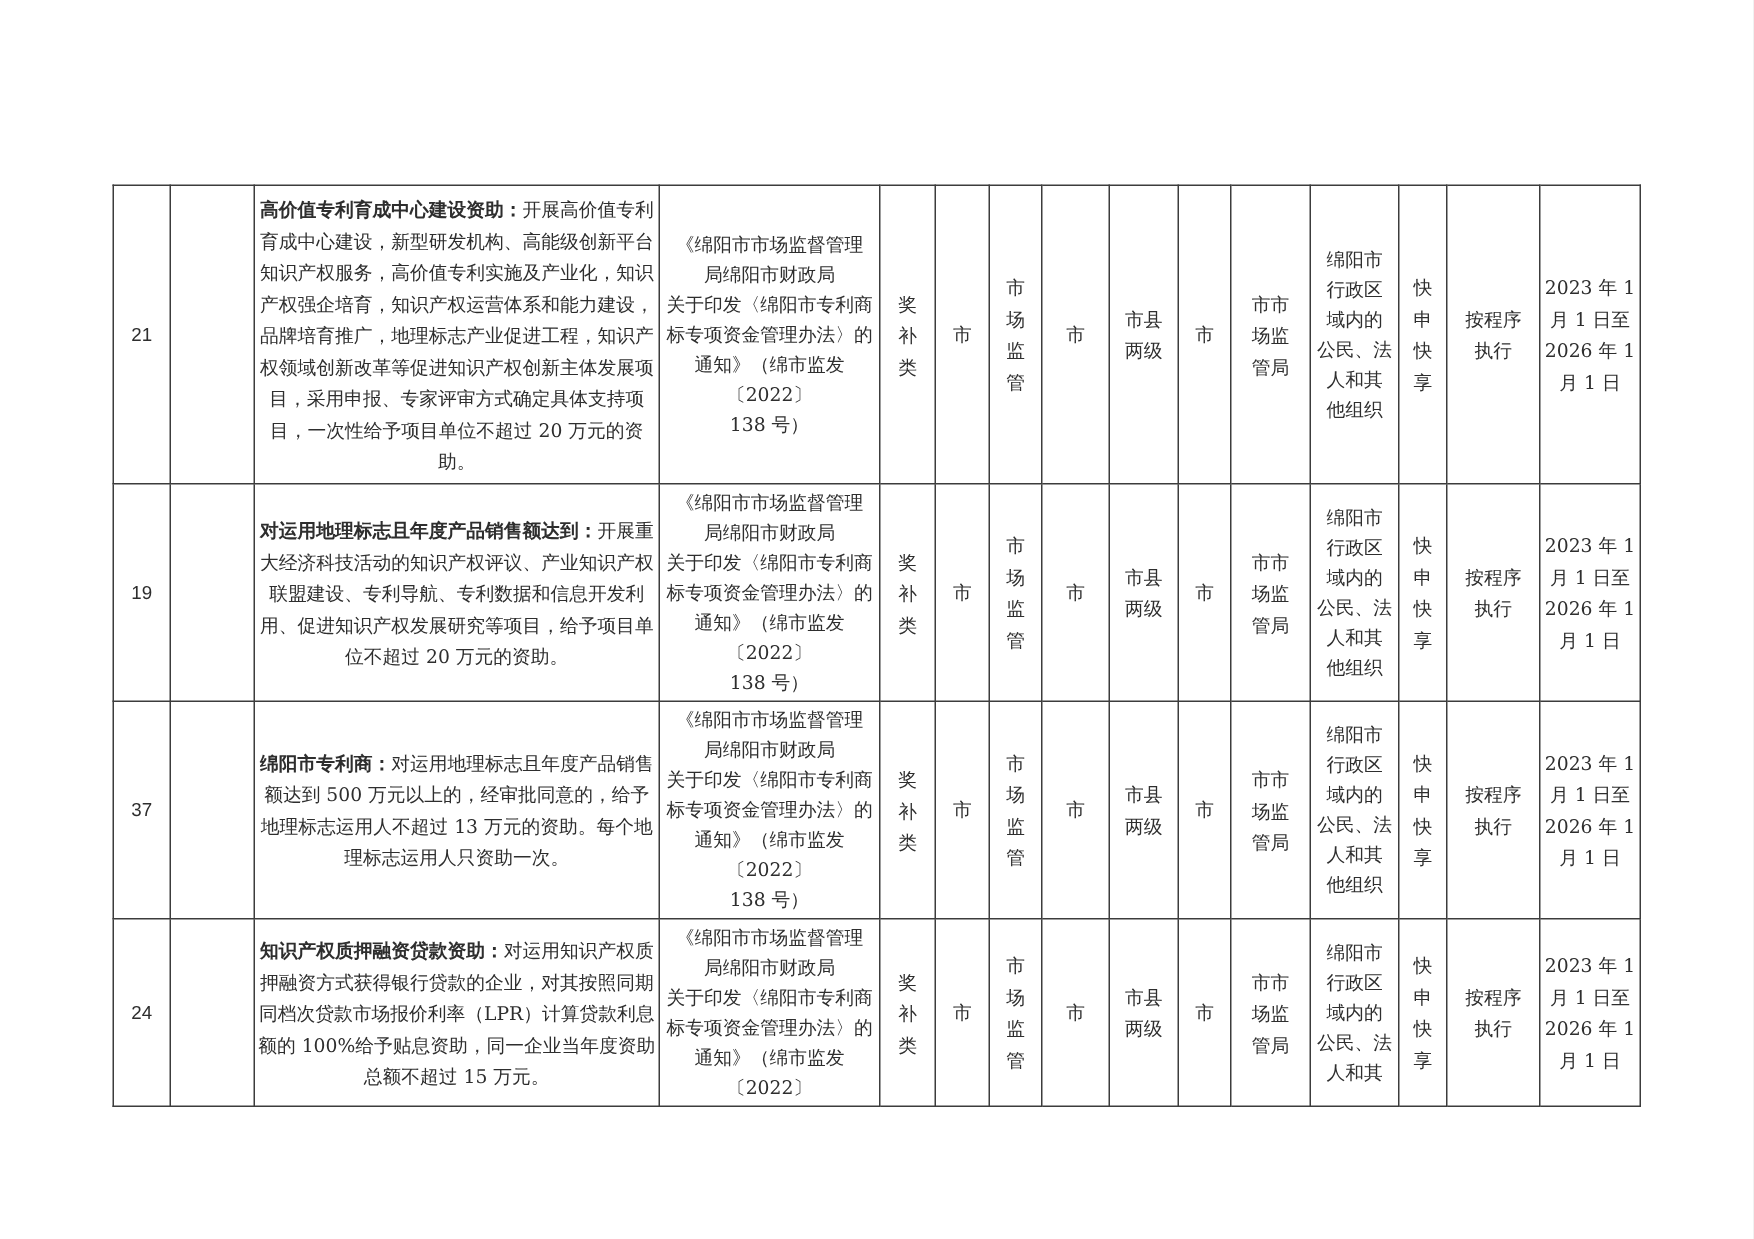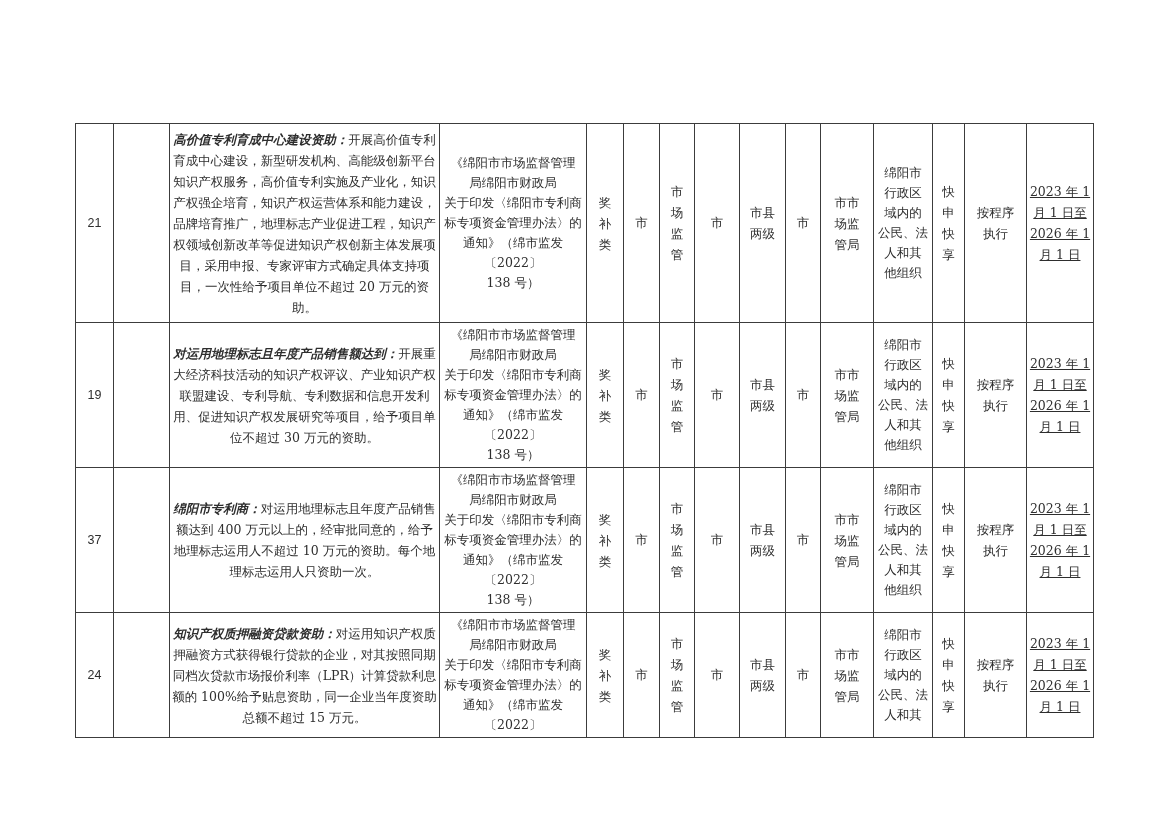--- a/index.html
+++ b/index.html
@@ -26,34 +26,34 @@
     font-size:12.5px;
     padding:2px;
     overflow:hidden;
   }
   td.num{font-size:13px;font-family:Liberation Sans, sans-serif;}
   td.desc{
     text-align:justify;
     padding:4px 9px 4px 10px;
     line-height:21px;
   }
-  td.desc b{font-weight:700;font-style:italic;}
+  td.desc b{font-weight:700;}
   td.basis{
     line-height:20px;
     font-size:12.3px;
     white-space:pre-line;
     padding:2px 1px;
   }
   .lines{white-space:pre-line;margin-left:37px;}
   td.audience{line-height:20px;padding:2px 1px;}
   .vwrap{display:inline-block;line-height:21px;word-break:break-all;text-align:center;}
   .w1{width:1.05em;}
   .w2{width:2.1em;}
   .w3{width:3.2em;}
-  td.validity{line-height:21px;padding:2px 3px;text-decoration:underline;}
+  td.validity{line-height:21px;padding:2px 3px;}
 </style>
 </head>
 <body>
 
 <div class="page">
   <table class="policy">
     <colgroup>
       <col style="width:38px">
         <col style="width:56px">
         <col style="width:270px">
@@ -96,21 +96,21 @@
 人和其
 他组织</td>
         <td><span class="vwrap w1">快申快享</span></td>
         <td><span class="vwrap w3">按程序执行</span></td>
         <td class="validity">2023 年 1 月 1 日至 2026 年 1 月 1 日</td>
       </tr>
 
       <tr style="height:135px">
         <td class="num">19</td>
         <td></td>
-        <td class="desc"><b>对运用地理标志且年度产品销售额达到：</b><span>开展重大经济科技活动的知识产权评议、产业知识产权联盟建设、专利导航、专利数据和信息开发利用、促进知识产权发展研究等项目，给予项目单位不超过 30 万元的资助。</span></td>
+        <td class="desc"><b>对运用地理标志且年度产品销售额达到：</b><span>开展重大经济科技活动的知识产权评议、产业知识产权联盟建设、专利导航、专利数据和信息开发利用、促进知识产权发展研究等项目，给予项目单位不超过 20 万元的资助。</span></td>
         <td class="basis">《绵阳市市场监督管理
 局绵阳市财政局
 关于印发〈绵阳市专利商
 标专项资金管理办法〉的
 通知》（绵市监发〔2022〕
 138 号）</td>
         <td><span class="vwrap w1">奖补类</span></td>
         <td>市</td>
         <td><span class="vwrap w1">市场监管</span></td>
         <td>市</td>
@@ -124,21 +124,21 @@
 人和其
 他组织</td>
         <td><span class="vwrap w1">快申快享</span></td>
         <td><span class="vwrap w3">按程序执行</span></td>
         <td class="validity">2023 年 1 月 1 日至 2026 年 1 月 1 日</td>
       </tr>
 
       <tr style="height:125px">
         <td class="num">37</td>
         <td></td>
-        <td class="desc"><b>绵阳市专利商：</b><span>对运用地理标志且年度产品销售额达到 400 万元以上的，经审批同意的，给予地理标志运用人不超过 10 万元的资助。每个地理标志运用人只资助一次。</span></td>
+        <td class="desc"><b>绵阳市专利商：</b><span>对运用地理标志且年度产品销售额达到 500 万元以上的，经审批同意的，给予地理标志运用人不超过 13 万元的资助。每个地理标志运用人只资助一次。</span></td>
         <td class="basis">《绵阳市市场监督管理
 局绵阳市财政局
 关于印发〈绵阳市专利商
 标专项资金管理办法〉的
 通知》（绵市监发〔2022〕
 138 号）</td>
         <td><span class="vwrap w1">奖补类</span></td>
         <td>市</td>
         <td><span class="vwrap w1">市场监管</span></td>
         <td>市</td>

